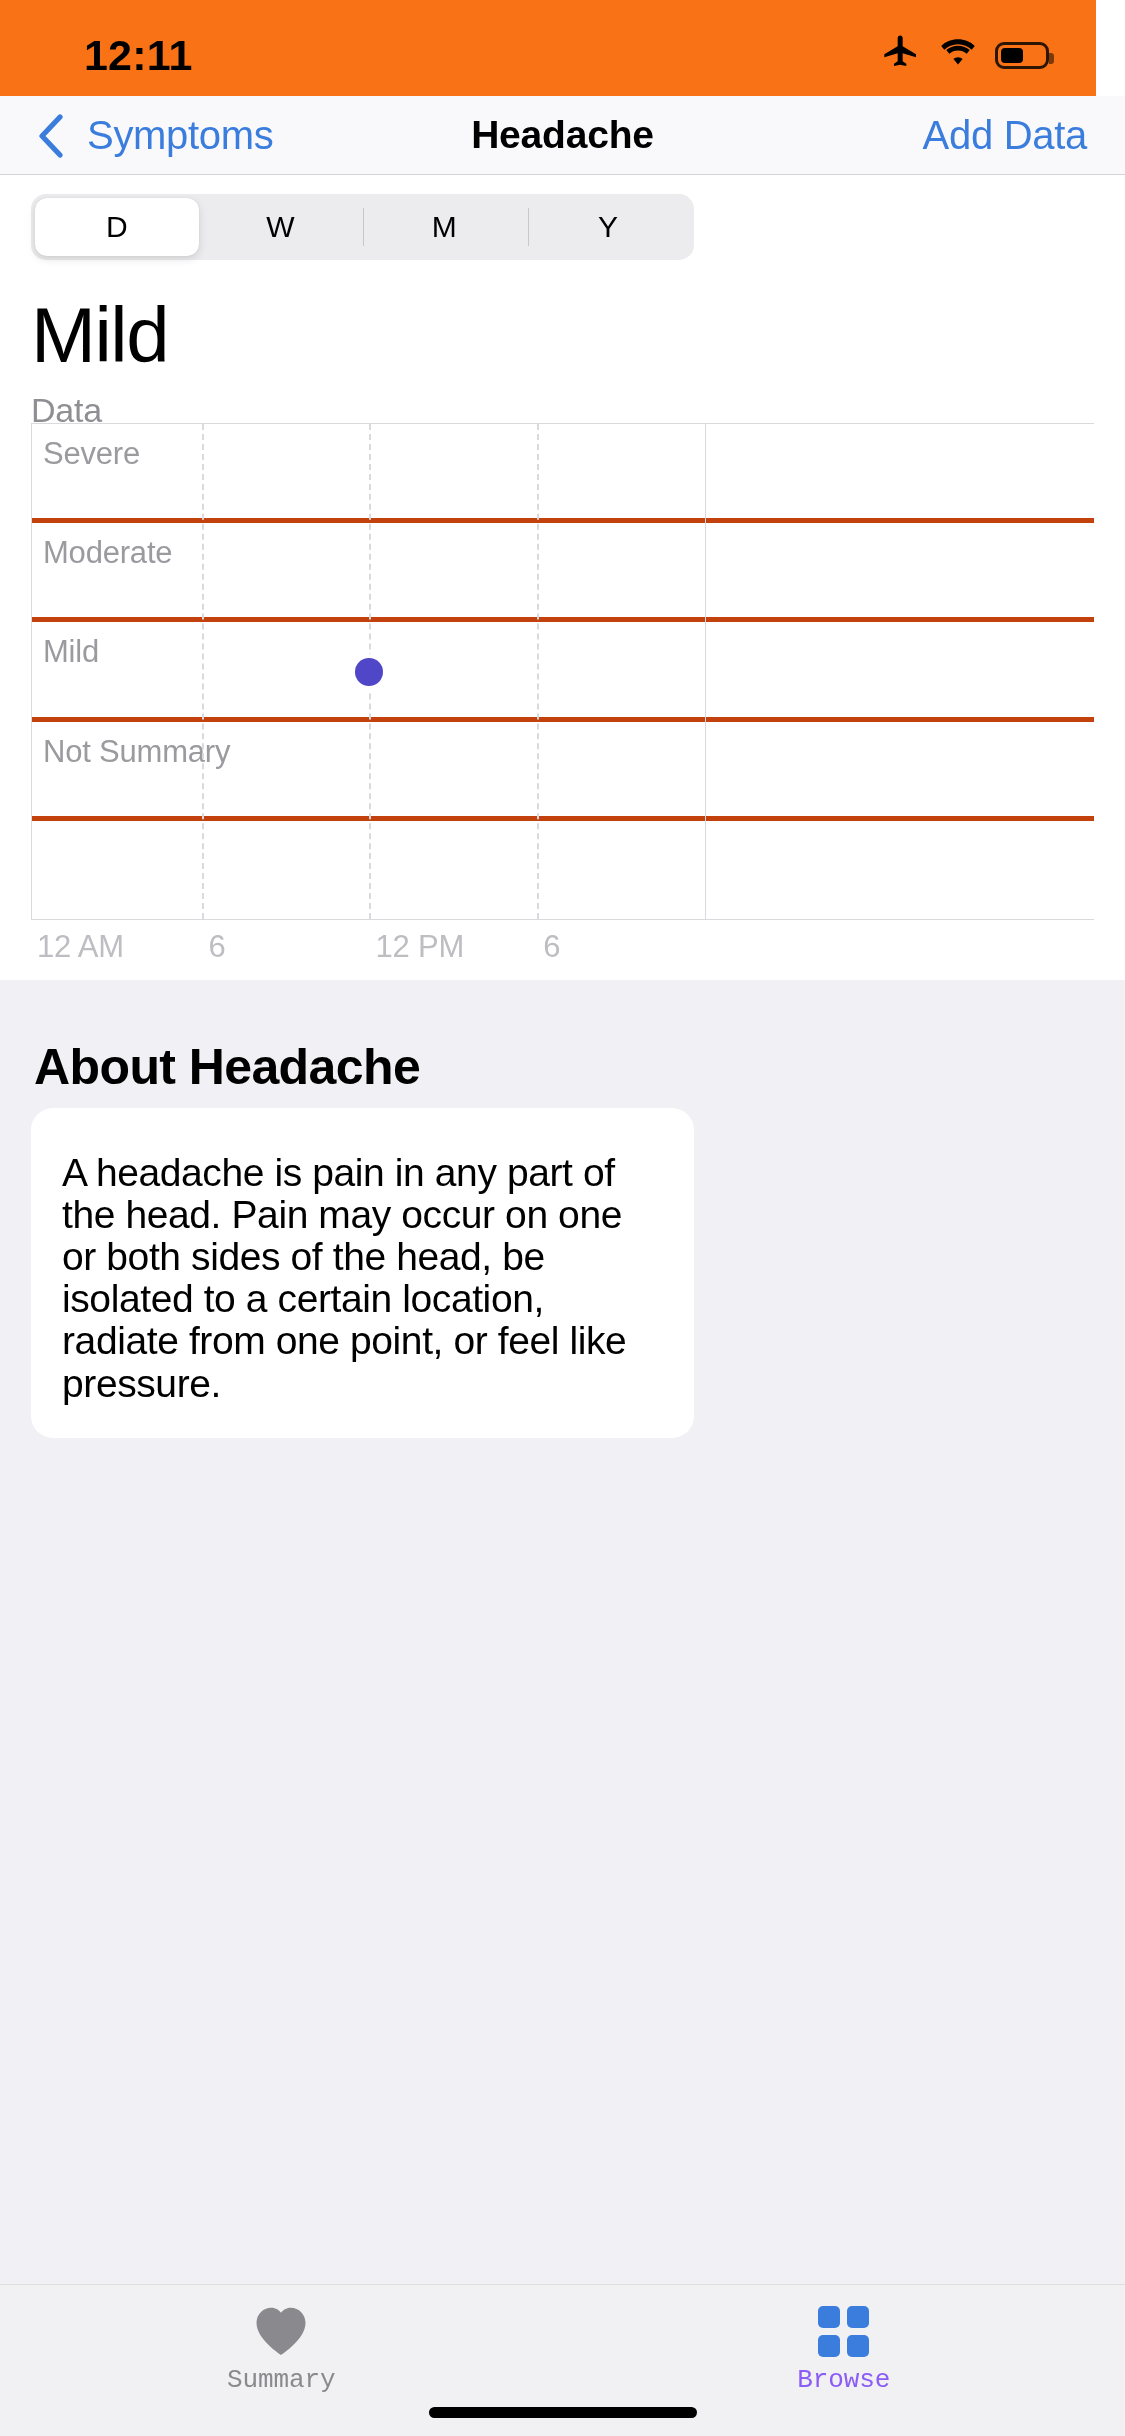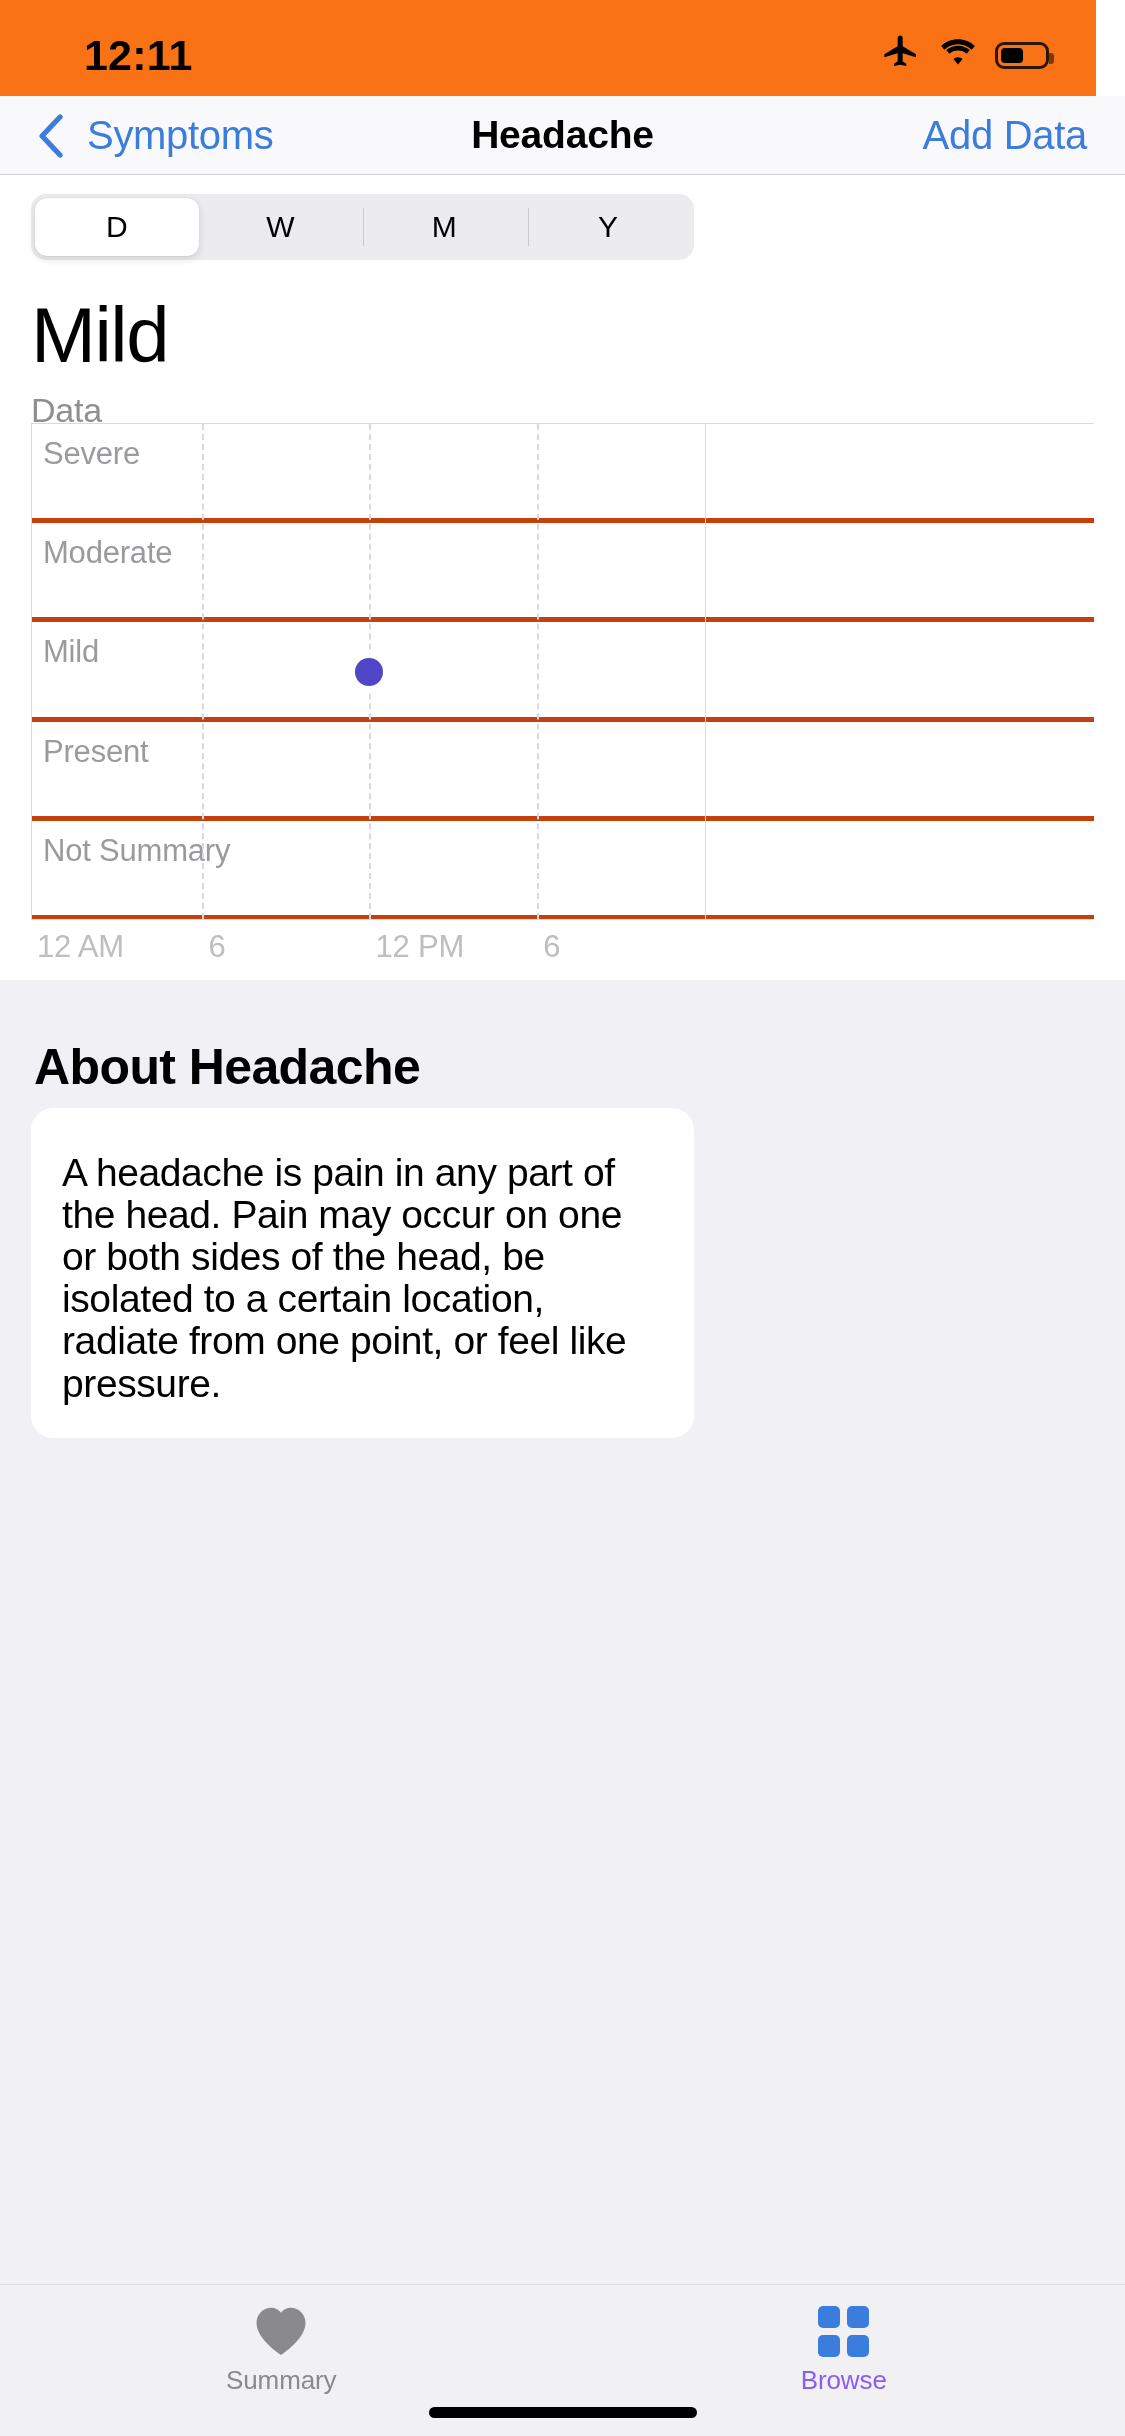--- a/index.html
+++ b/index.html
@@ -276,20 +276,21 @@
 
   
   .tab-bar {
     position: absolute;
     bottom: 0; left: 0;
     width: 1125px;
     height: 152px;
     background: rgba(240,240,243,0.94);
     border-top: 1px solid rgba(0,0,0,0.08);
     display: flex;
+    font-family: Liberation Mono, monospace;
   }
   .tab {
     flex: 1;
     display: flex;
     flex-direction: column;
     align-items: center;
     justify-content: flex-start;
     padding-top: 20px;
     cursor: pointer;
   }
@@ -382,23 +383,20 @@
       <div class="chart-row">
         <span class="row-label">Severe</span>
       </div>
       <div class="chart-row">
         <span class="row-label">Moderate</span>
       </div>
       <div class="chart-row">
         <span class="row-label">Mild</span>
       </div>
       <div class="chart-row">
-        <span class="row-label">Present</span>
-      </div>
-      <div class="chart-row">
         <span class="row-label">Not Summary</span>
       </div>
 
       <div class="vline solid" style="left:0"></div>
       <div class="vline" style="left:16.1%"></div>
       <div class="vline" style="left:31.8%"></div>
       <div class="vline" style="left:47.6%"></div>
       <div class="vline solid" style="left:63.4%"></div>
 
       <div class="dot" style="left:calc(31.8% - 14px); top:calc(198.4px + 49.6px - 14px);"></div>

